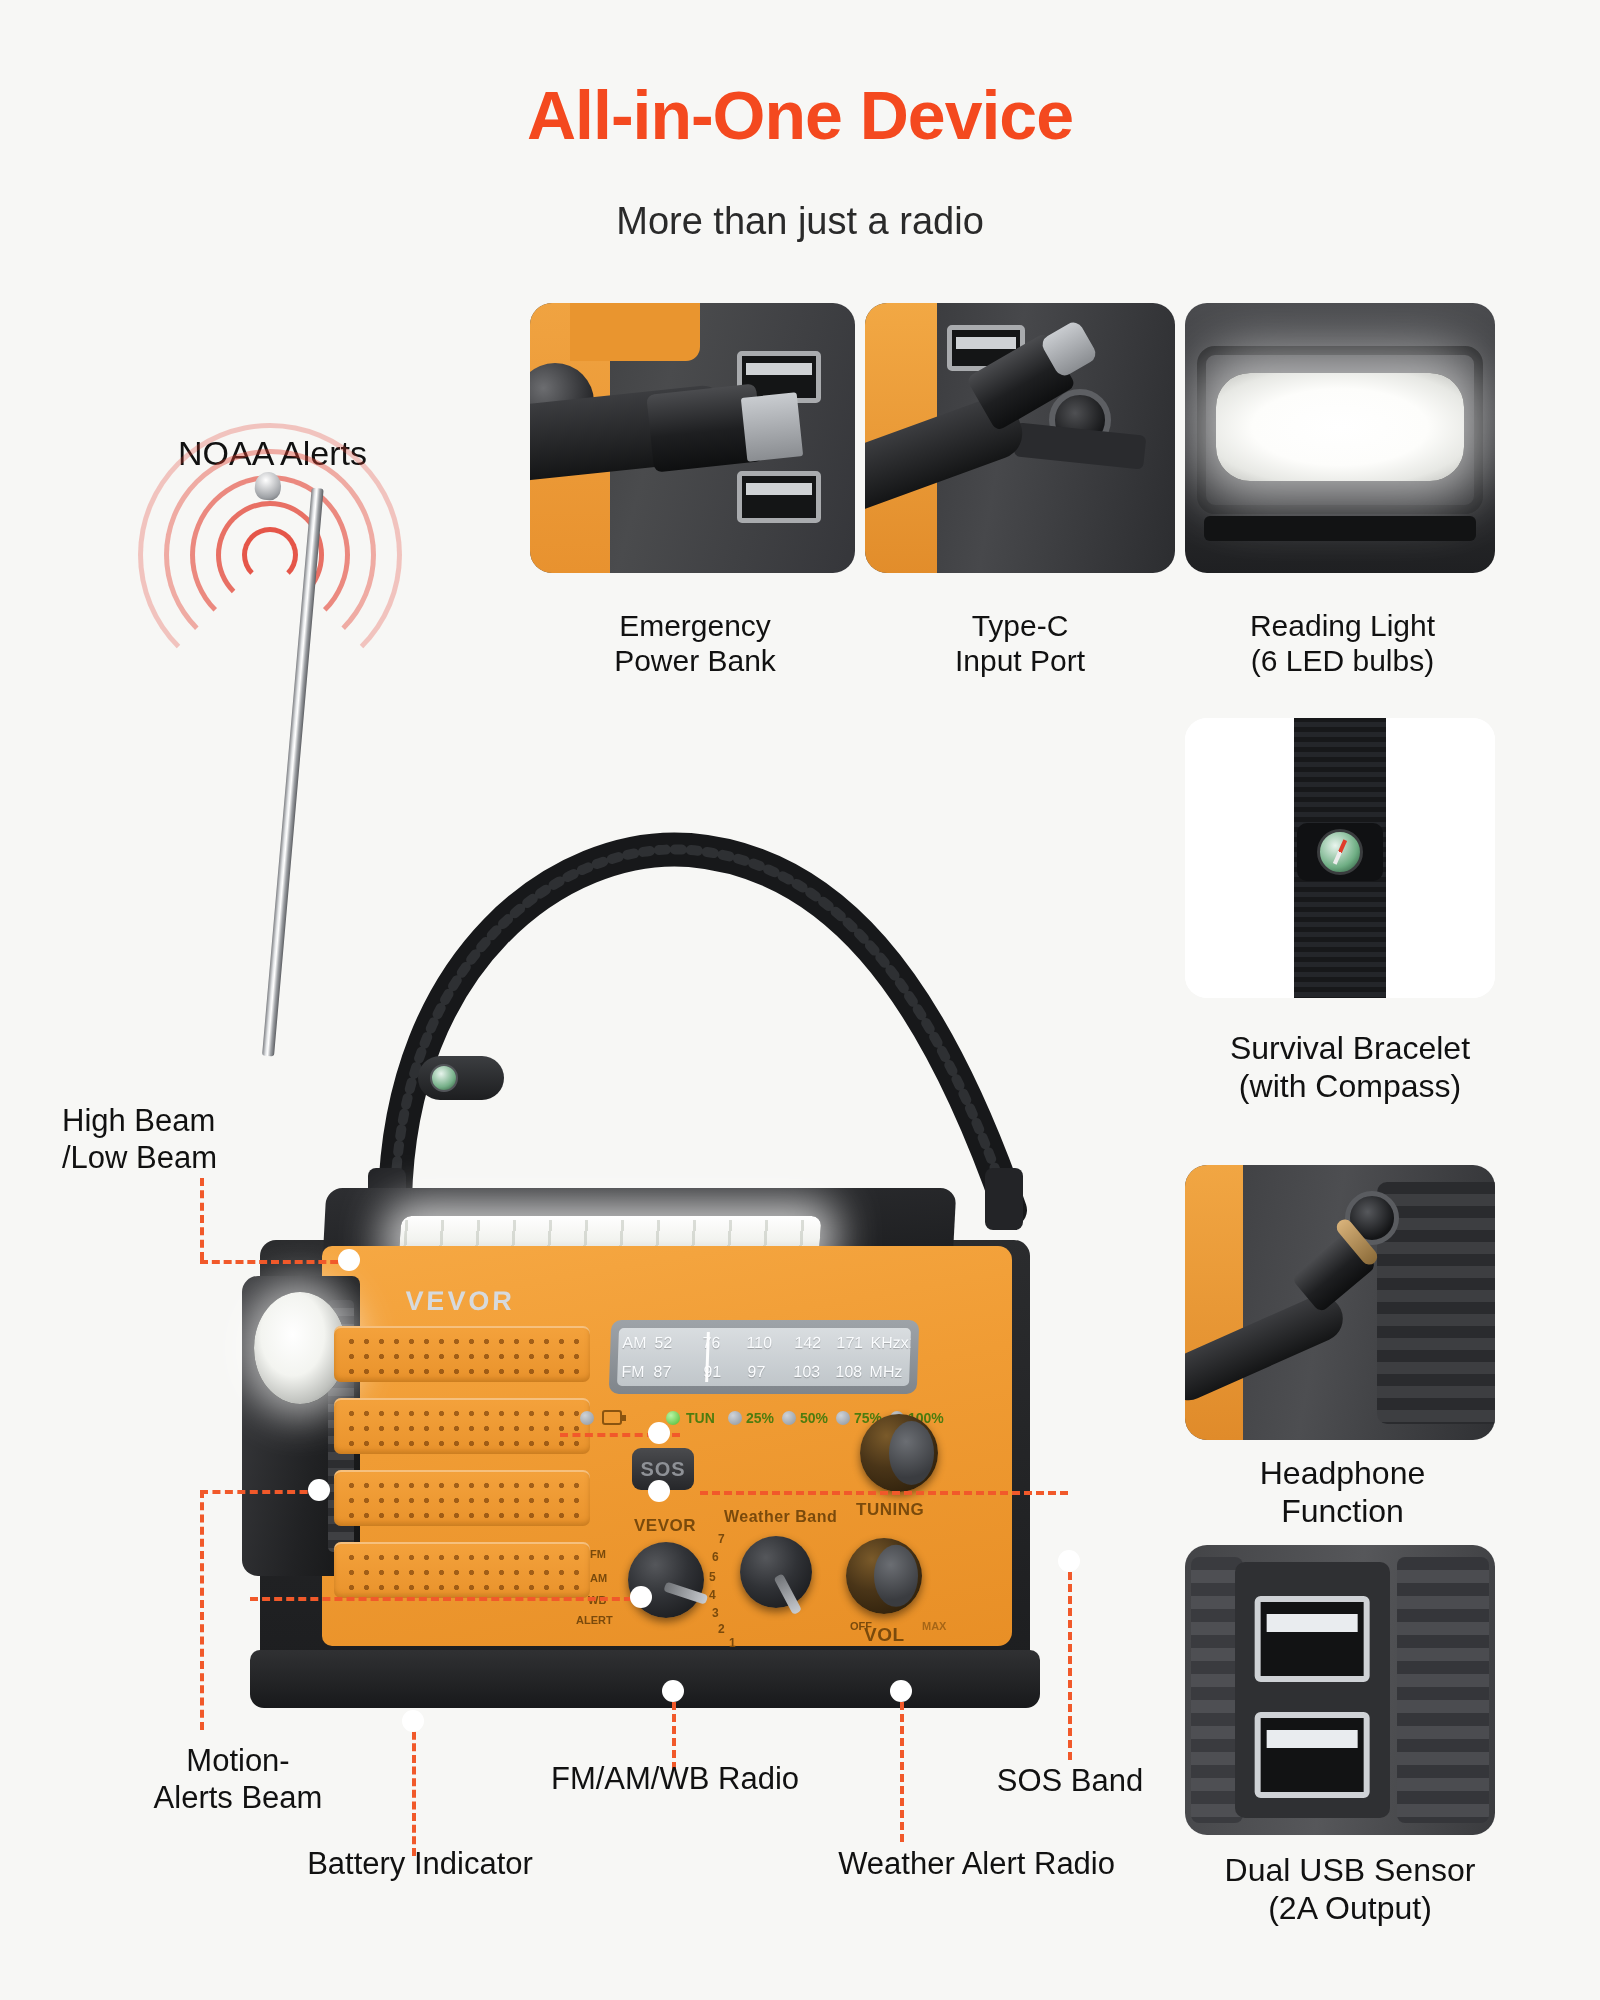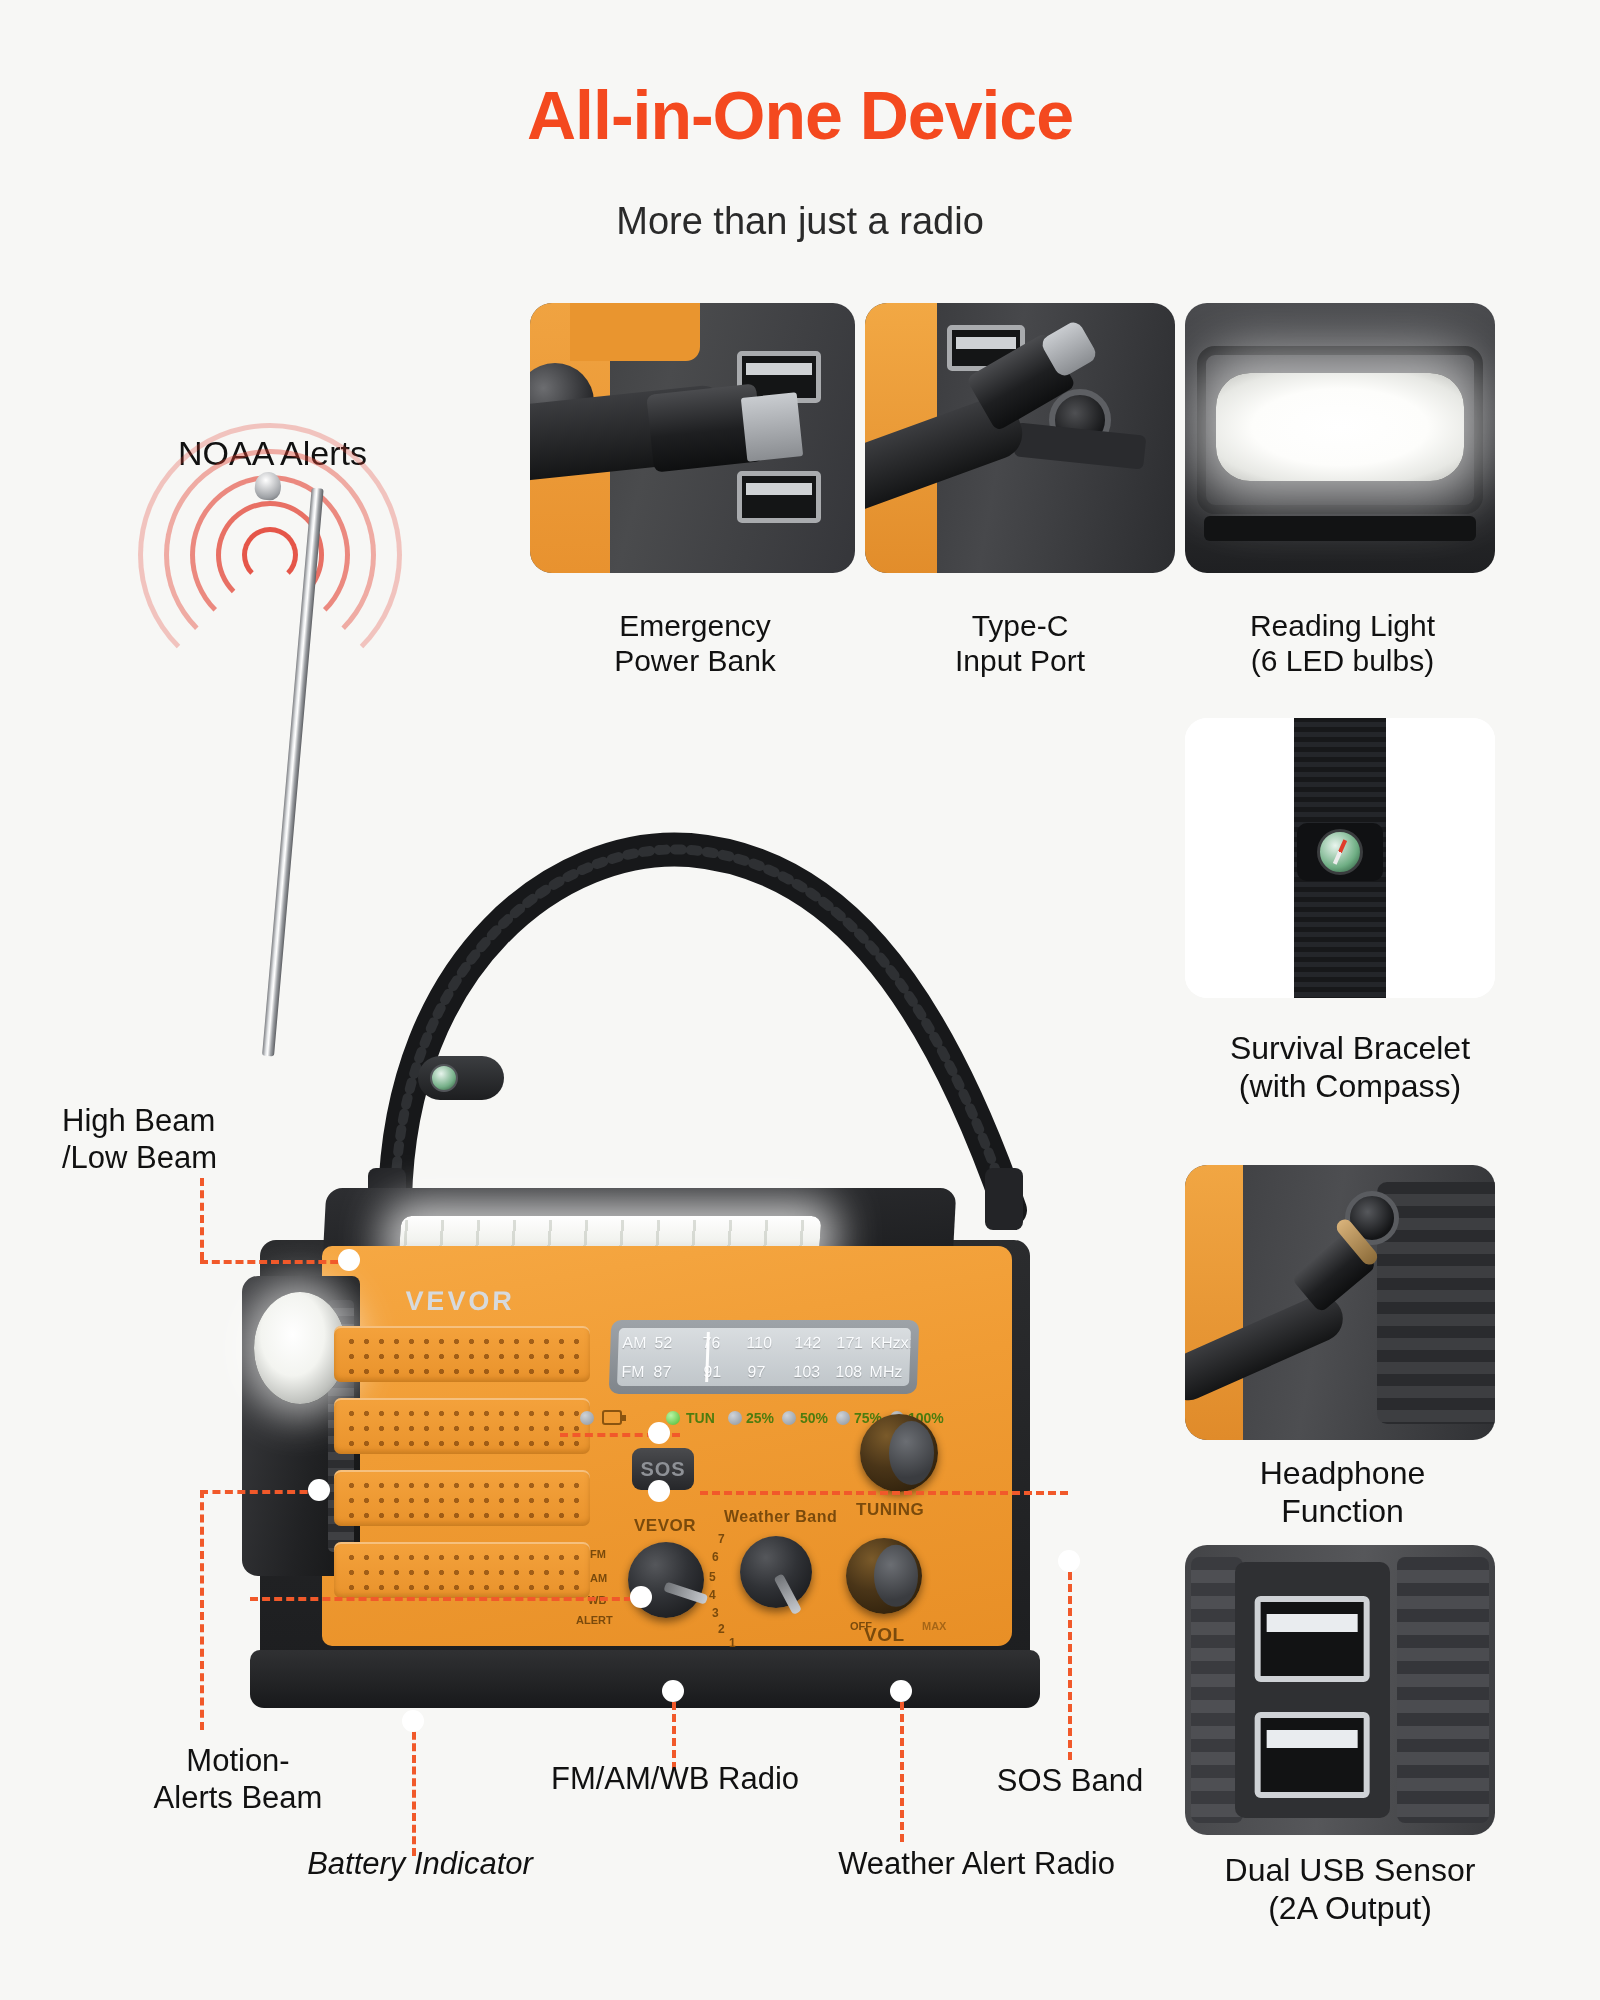--- a/index.html
+++ b/index.html
@@ -494,21 +494,21 @@
   <div class="dash-h" style="left:200px; top:1490px; width:120px;"></div>
   <div class="dash-v" style="left:200px; top:1490px; height:240px;"></div>
   <div class="dot" style="left:308px; top:1479px;"></div>
   <div class="label" style="left:88px; top:1742px; width:300px; text-align:center;">
     <div>Motion-</div>
     <div>Alerts Beam</div>
   </div>
 
   <div class="dash-v" style="left:412px; top:1720px; height:136px;"></div>
   <div class="dot" style="left:402px; top:1710px;"></div>
-  <div class="label" style="left:250px; top:1845px; width:340px; text-align:center;font-style:italic;">Battery Indicator</div>
+  <div class="label" style="left:250px; top:1845px; width:340px; text-align:center;">Battery Indicator</div>
 
   <div class="dash-v" style="left:672px; top:1690px; height:80px;"></div>
   <div class="dot" style="left:662px; top:1680px;"></div>
   <div class="label" style="left:490px; top:1760px; width:370px; text-align:center;">FM/AM/WB Radio</div>
 
   <div class="dash-v" style="left:900px; top:1690px; height:152px;"></div>
   <div class="dot" style="left:890px; top:1680px;"></div>
   <div class="label" style="left:735px; top:1845px; width:380px; text-align:right;">Weather Alert Radio</div>
 
   <div class="dash-v" style="left:1068px; top:1560px; height:200px;"></div>

